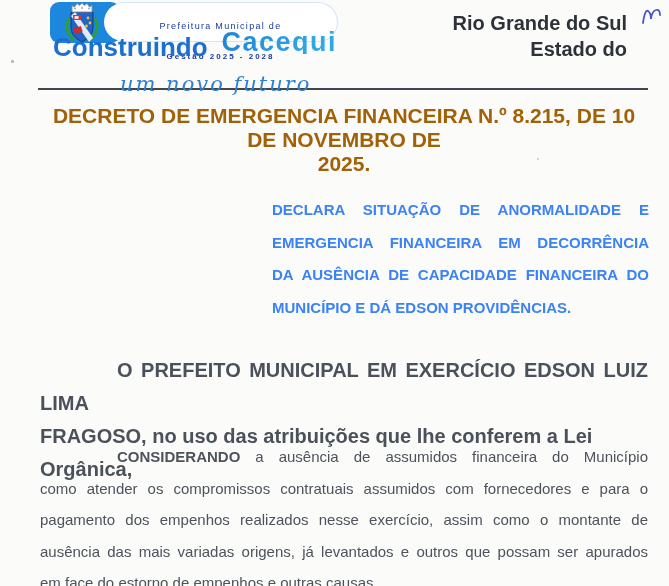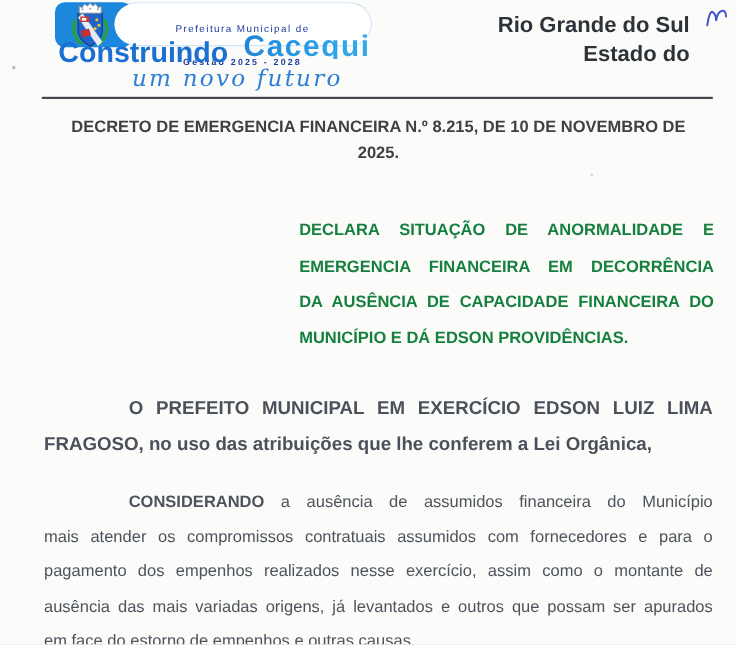--- a/index.html
+++ b/index.html
@@ -21,35 +21,35 @@
     color:#1e86dd;margin-top:-1px;text-align:right;}
   @supports (-webkit-background-clip:text){
     .city{background:linear-gradient(100deg,#1467c9 15%,#2fa8e8 90%);
       -webkit-background-clip:text;background-clip:text;color:transparent;}
   }
   .term{font-size:8px;font-weight:bold;color:#1a3a9e;letter-spacing:2px;
     line-height:8px;margin-top:-1px;}
   .crest{position:absolute;left:62px;top:1px;width:40px;height:44px;z-index:2;}
   .slogan-bold{position:absolute;left:53px;top:33px;font-size:26px;
     font-weight:bold;color:#1b6fd0;line-height:28px;z-index:1;}
-  .slogan-script{position:absolute;left:120px;top:59px;
+  .slogan-script{position:absolute;left:120px;top:72px;
     font-family:"DejaVu Serif",serif;font-style:italic;font-size:21px;
     color:#2e7fd4;letter-spacing:2px;line-height:24px;z-index:2;}
   .state{position:absolute;right:42px;top:10px;text-align:right;
     font-size:20px;line-height:26px;font-weight:bold;color:#2d3239;}
   .ink{position:absolute;left:641px;top:3px;}
   .rule{position:absolute;left:38px;top:88px;width:610px;height:2px;
     background:#43474d;}
   
   .title{position:absolute;left:40px;top:104px;width:608px;text-align:center;
-    font-weight:bold;font-size:15px;line-height:24px;color:#404040;}
+    font-weight:bold;font-size:21px;line-height:24px;color:#a16207;}
   .ementa{position:absolute;left:272px;top:194px;width:377px;
-    font-weight:bold;font-size:15px;line-height:32.5px;color:#15803d;}
+    font-weight:bold;font-size:15px;line-height:32.5px;color:#3b82f6;}
   .preamble{position:absolute;left:40px;top:354px;width:608px;
-    font-weight:bold;font-size:17px;line-height:33px;color:#4b515a;}
+    font-weight:bold;font-size:20px;line-height:33px;color:#4b515a;}
   .considerando{position:absolute;left:40px;top:441px;width:608px;
     font-size:15px;line-height:31.5px;color:#4d535c;}
   .just{text-align:justify;text-align-last:justify;}
   .indent1{text-indent:77px;}
   .line{white-space:normal;}
   
   .speck1{position:absolute;left:11px;top:60px;width:3px;height:3px;
     background:#9aa0a6;border-radius:1px;opacity:.7;}
   .speck2{position:absolute;left:537px;top:158px;width:2px;height:2px;
     background:#cfd2d5;}
@@ -110,21 +110,21 @@
     <div class="line">MUNICÍPIO E DÁ EDSON PROVIDÊNCIAS.</div>
   </div>
 
   <div class="preamble">
     <div class="line just indent1">O PREFEITO MUNICIPAL EM EXERCÍCIO EDSON LUIZ LIMA</div>
     <div class="line">FRAGOSO, no uso das atribuições que lhe conferem a Lei Orgânica,</div>
   </div>
 
   <div class="considerando">
     <div class="line just indent1"><b>CONSIDERANDO</b><span> a ausência de assumidos financeira do Município</span></div>
-    <div class="line just">mais atender os compromissos contratuais assumidos com fornecedores e para o</div>
+    <div class="line just">como atender os compromissos contratuais assumidos com fornecedores e para o</div>
     <div class="line just">pagamento dos empenhos realizados nesse exercício, assim como o montante de</div>
     <div class="line just">ausência das mais variadas origens, já levantados e outros que possam ser apurados</div>
     <div class="line">em face do estorno de empenhos e outras causas,</div>
   </div>
 
   <div class="speck1"></div>
   <div class="speck2"></div>
 
 </div>
 

